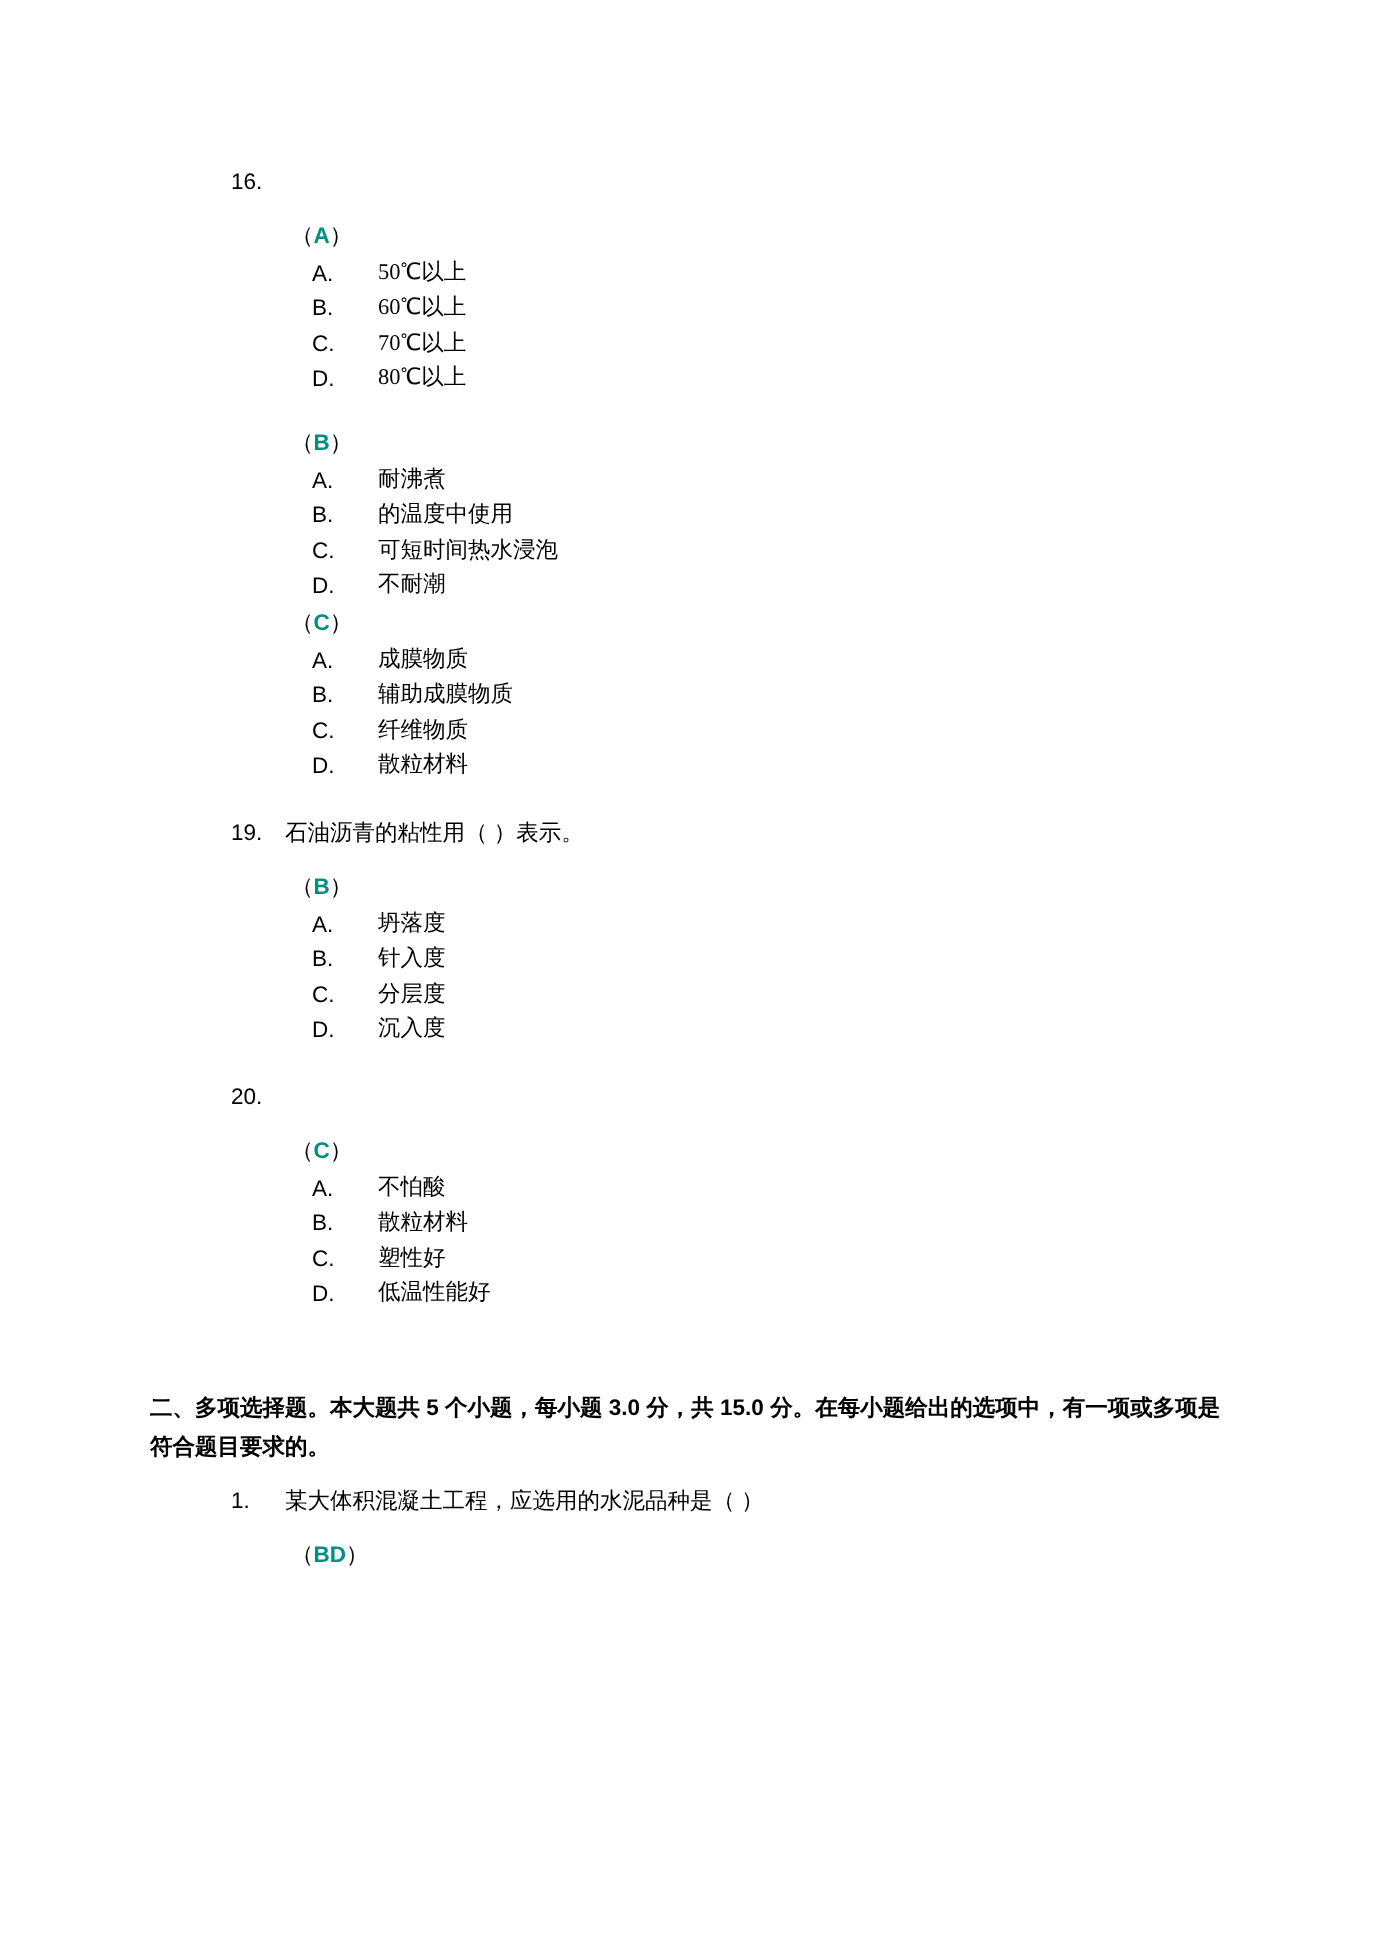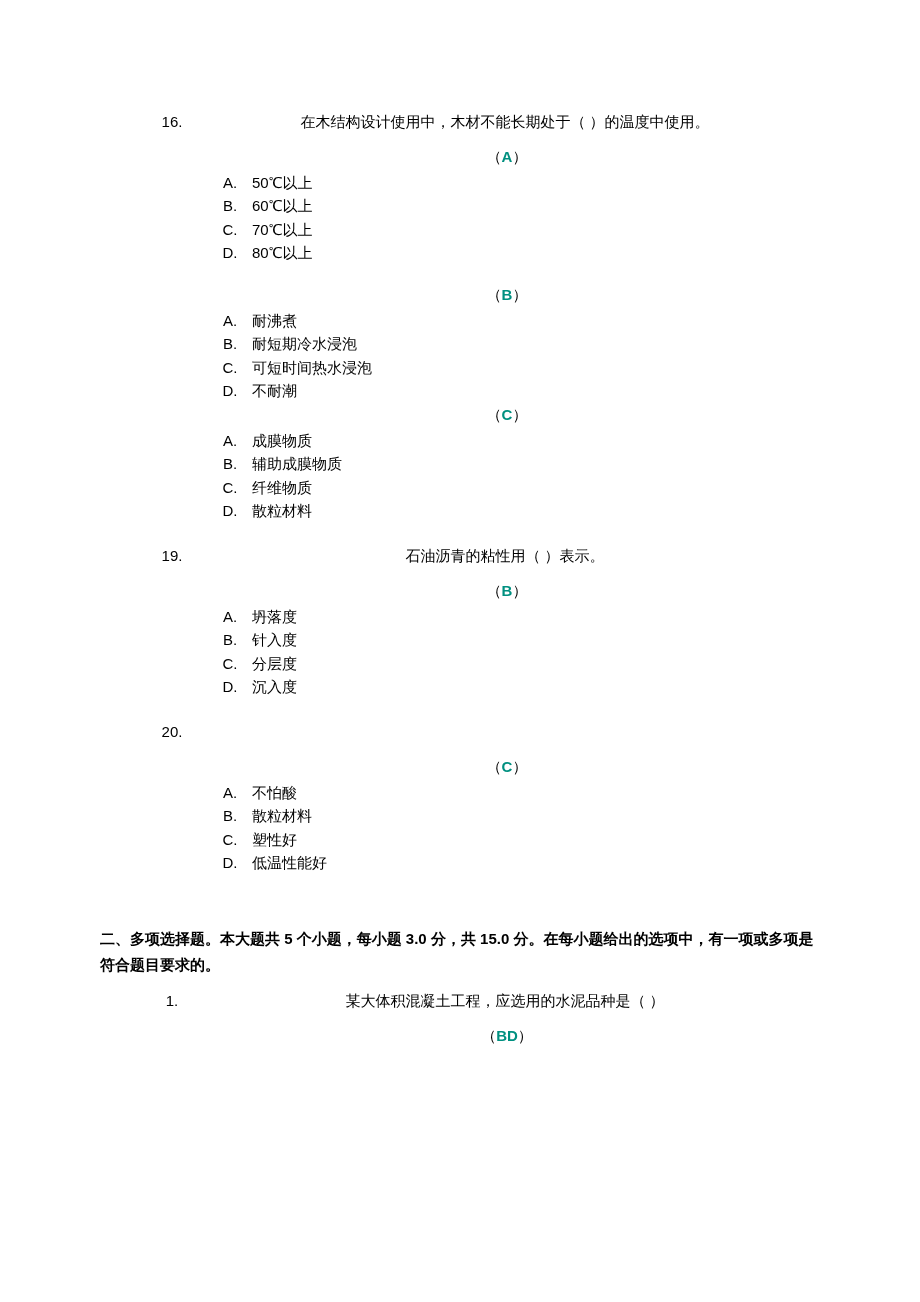--- a/index.html
+++ b/index.html
@@ -8,21 +8,20 @@
     background: #ffffff;
     font-family: "Microsoft YaHei", "SimSun", sans-serif;
     color: #000000;
     width: 920px;
   }
   .page {
     padding: 110px 100px 60px 100px;
   }
   .question {
     margin-bottom: 22px;
-    text-align: center;
   }
   .q-line {
     display: flex;
     font-size: 15px;
     line-height: 1.6;
     margin-bottom: 14px;
   }
   .q-num {
     min-width: 36px;
     padding-left: 54px;
@@ -47,21 +46,21 @@
     font-size: 15px;
   }
   .option-row {
     display: flex;
     line-height: 1.55;
   }
   .opt-letter {
     min-width: 44px;
   }
   .opt-text {
-    font-family: Liberation Sans, sans-serif;
+    font-family: Liberation Serif, serif;
   }
   .tight-question {
     margin-top: -18px;
   }
   .section-header {
     font-size: 15px;
     font-weight: bold;
     line-height: 1.7;
     margin-top: 52px;
     margin-bottom: 12px;
@@ -73,21 +72,20 @@
   }
 </style>
 </head>
 <body>
 
 <div class="page">
 
   <div class="question">
     <div class="q-line">
       <div class="q-num">16.</div>
-      <div class="q-text">在木结构设计使用中，木材不能长期处于（ ）的温度中使用。</div>
     </div>
     <div class="answer-line">
       <span class="paren">（</span><span class="answer-val">A</span><span class="paren">）</span>
     </div>
     <div class="options">
       <div class="option-row">
           <div class="opt-letter">A.</div>
           <div class="opt-text">50℃以上</div>
         </div>
       <div class="option-row">
@@ -109,21 +107,21 @@
     <div class="answer-line">
       <span class="paren">（</span><span class="answer-val">B</span><span class="paren">）</span>
     </div>
     <div class="options">
       <div class="option-row">
           <div class="opt-letter">A.</div>
           <div class="opt-text">耐沸煮</div>
         </div>
       <div class="option-row">
           <div class="opt-letter">B.</div>
-          <div class="opt-text">耐短期冷水浸泡</div>
+          <div class="opt-text">的温度中使用</div>
         </div>
       <div class="option-row">
           <div class="opt-letter">C.</div>
           <div class="opt-text">可短时间热水浸泡</div>
         </div>
       <div class="option-row">
           <div class="opt-letter">D.</div>
           <div class="opt-text">不耐潮</div>
         </div>
     </div>

